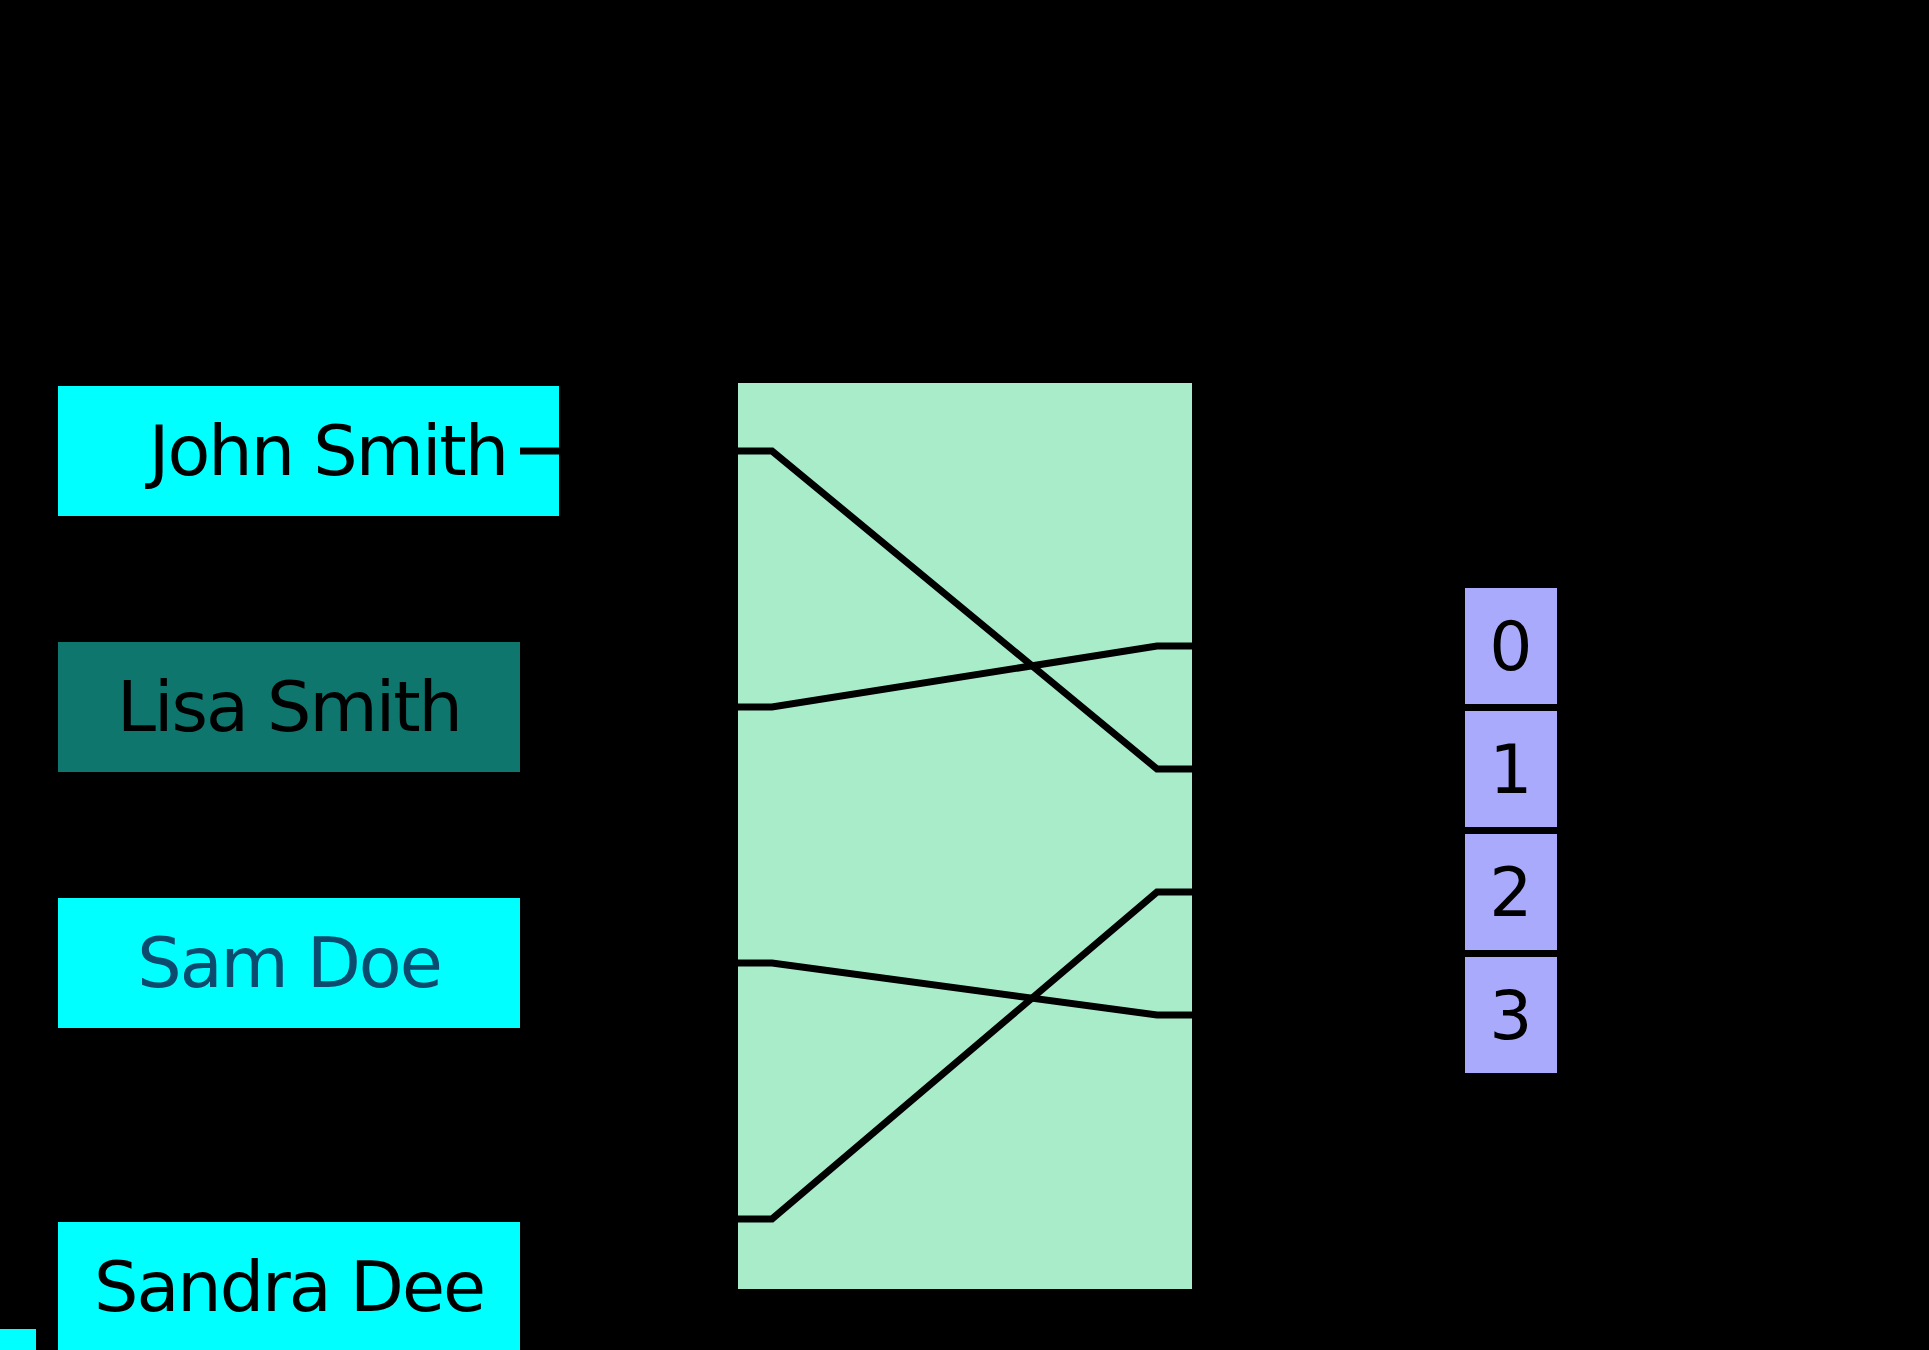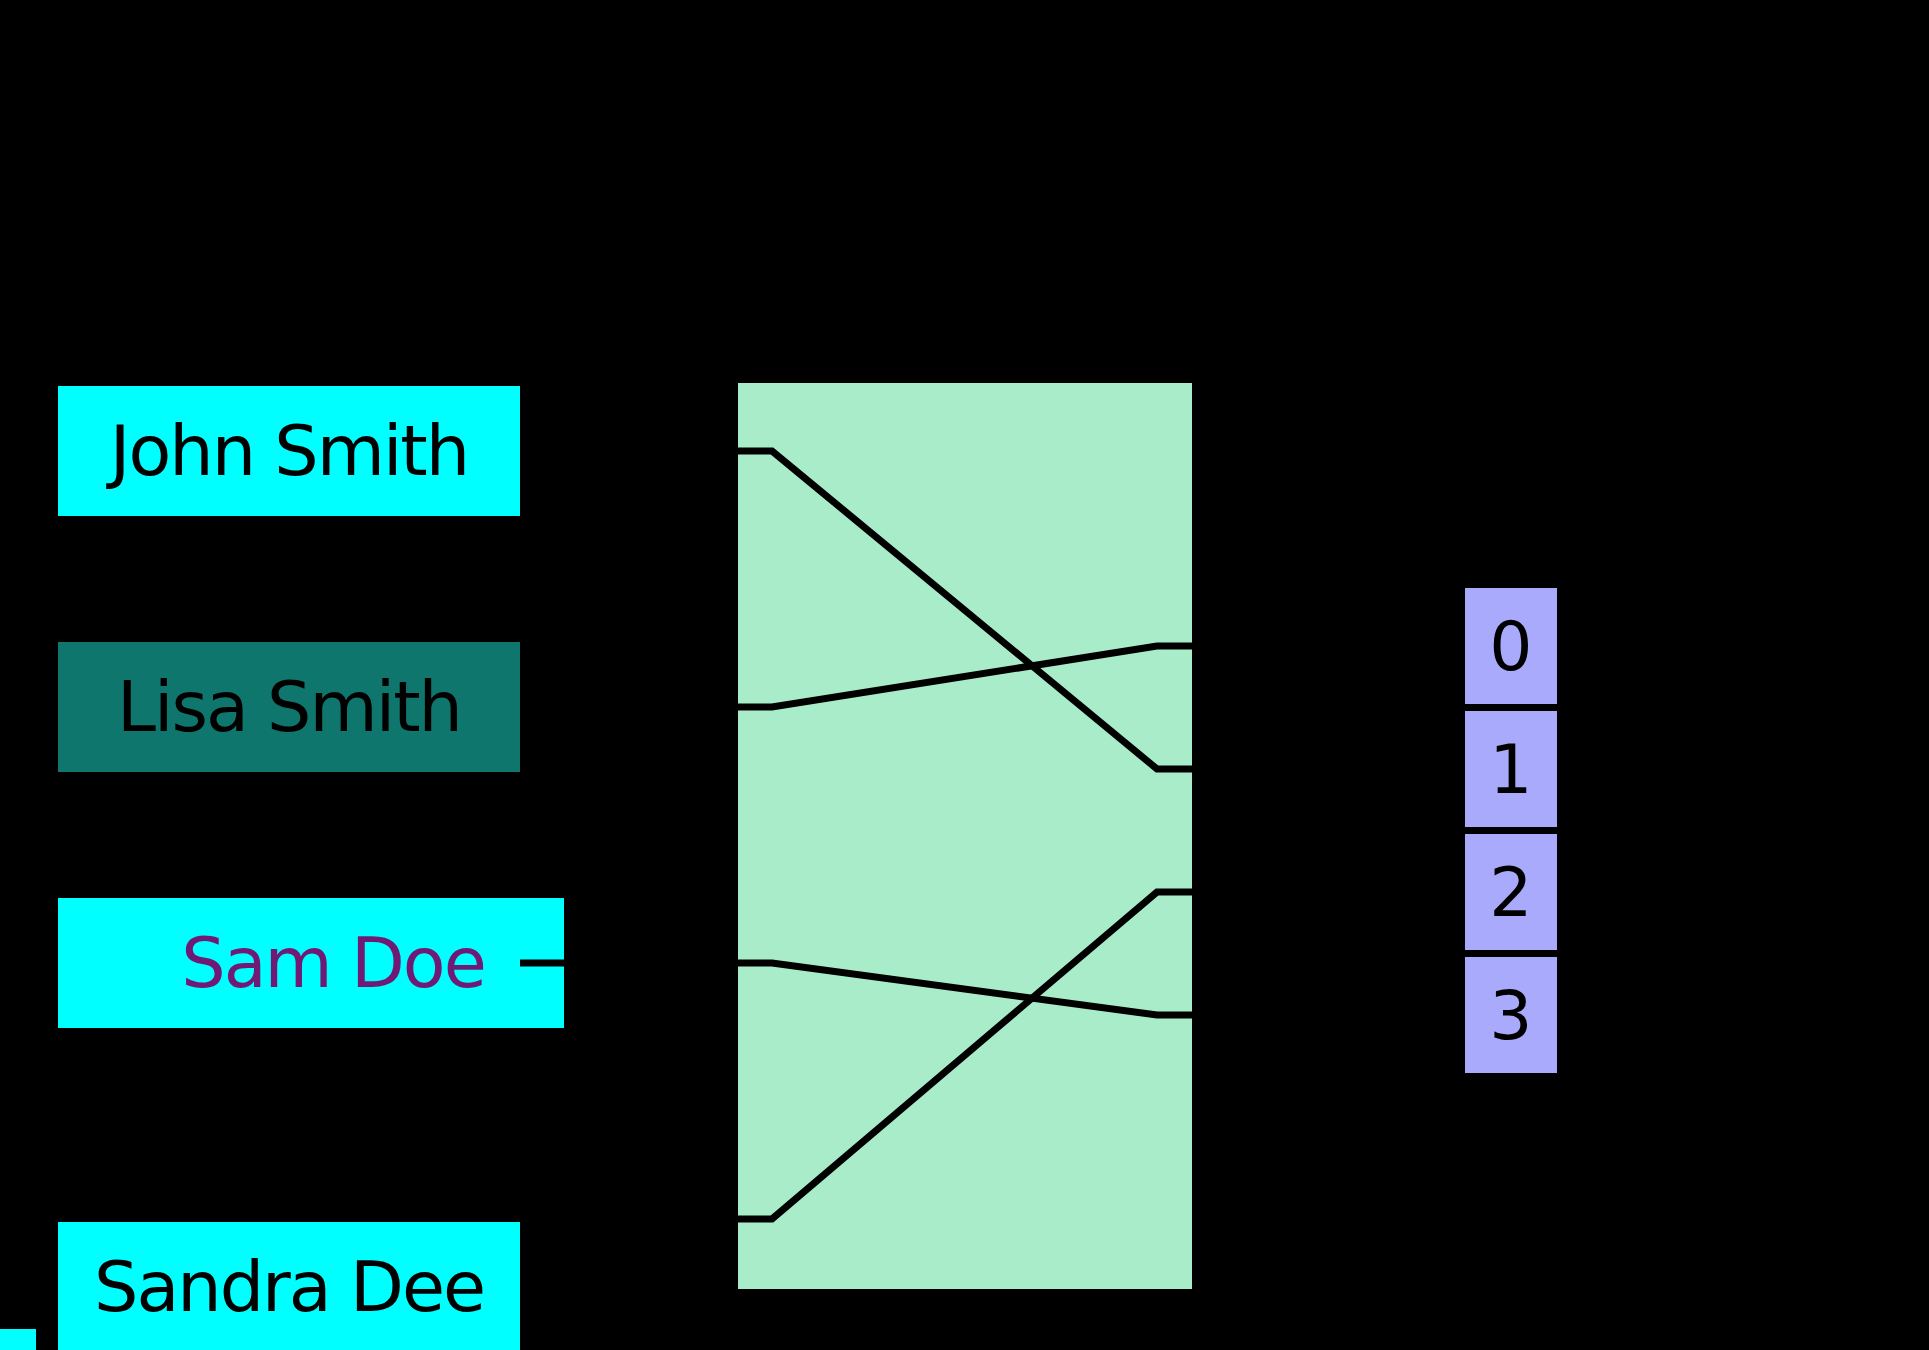--- a/index.html
+++ b/index.html
@@ -20,23 +20,23 @@
 
 <div id="canvas" style="background: rgb(0, 0, 0);">
   <div class="hash-box" style="background: rgb(168, 236, 202);"></div>
   <svg id="wires" width="1929" height="1350" viewBox="0 0 1929 1350">
       <polyline points="520,451 772,451 1157,769 1465,769" fill="none" stroke="#000000" stroke-width="7" stroke-linejoin="miter"></polyline>
       <polyline points="520,707 772,707 1157,646 1465,646" fill="none" stroke="#000000" stroke-width="7" stroke-linejoin="miter"></polyline>
       <polyline points="520,963 772,963 1157,1015 1465,1015" fill="none" stroke="#000000" stroke-width="7" stroke-linejoin="miter"></polyline>
       <polyline points="520,1219 772,1219 1157,892 1465,892" fill="none" stroke="#000000" stroke-width="7" stroke-linejoin="miter"></polyline>
     </svg>
   <div id="keys-layer">
-      <div class="key-box" style="top: 386px; background: rgb(0, 255, 255); color: rgb(0, 0, 0);">John Smith</div>
+      <div class="key-box" style="top: 386px; background: rgb(0, 255, 255); color: rgb(0, 0, 0); padding-left: 39px;">John Smith</div>
       <div class="key-box" style="top: 642px; background: #0f766e; color: rgb(0, 0, 0);">Lisa Smith</div>
-      <div class="key-box" style="top: 898px; background: rgb(0, 255, 255); color: #701a75; padding-left: 44px;">Sam Doe</div>
+      <div class="key-box" style="top: 898px; background: rgb(0, 255, 255); color: #0c4a6e;">Sam Doe</div>
       <div class="key-box" style="top: 1222px; background: rgb(0, 255, 255); color: rgb(0, 0, 0);">Sandra Dee</div>
     </div>
   <div id="buckets-layer">
       <div class="bucket-cell" style="top: 588px; height: 116px; background: rgb(170, 170, 252); color: rgb(0, 0, 0);">0</div>
       <div class="bucket-cell" style="top: 711px; height: 116px; background: rgb(170, 170, 252); color: rgb(0, 0, 0);">1</div>
       <div class="bucket-cell" style="top: 834px; height: 116px; background: rgb(170, 170, 252); color: rgb(0, 0, 0);">2</div>
       <div class="bucket-cell" style="top: 957px; height: 116px; background: rgb(170, 170, 252); color: rgb(0, 0, 0);">3</div>
     </div>
   <div class="corner-artifact" style="background: rgb(0, 255, 255);"></div>
 </div>

